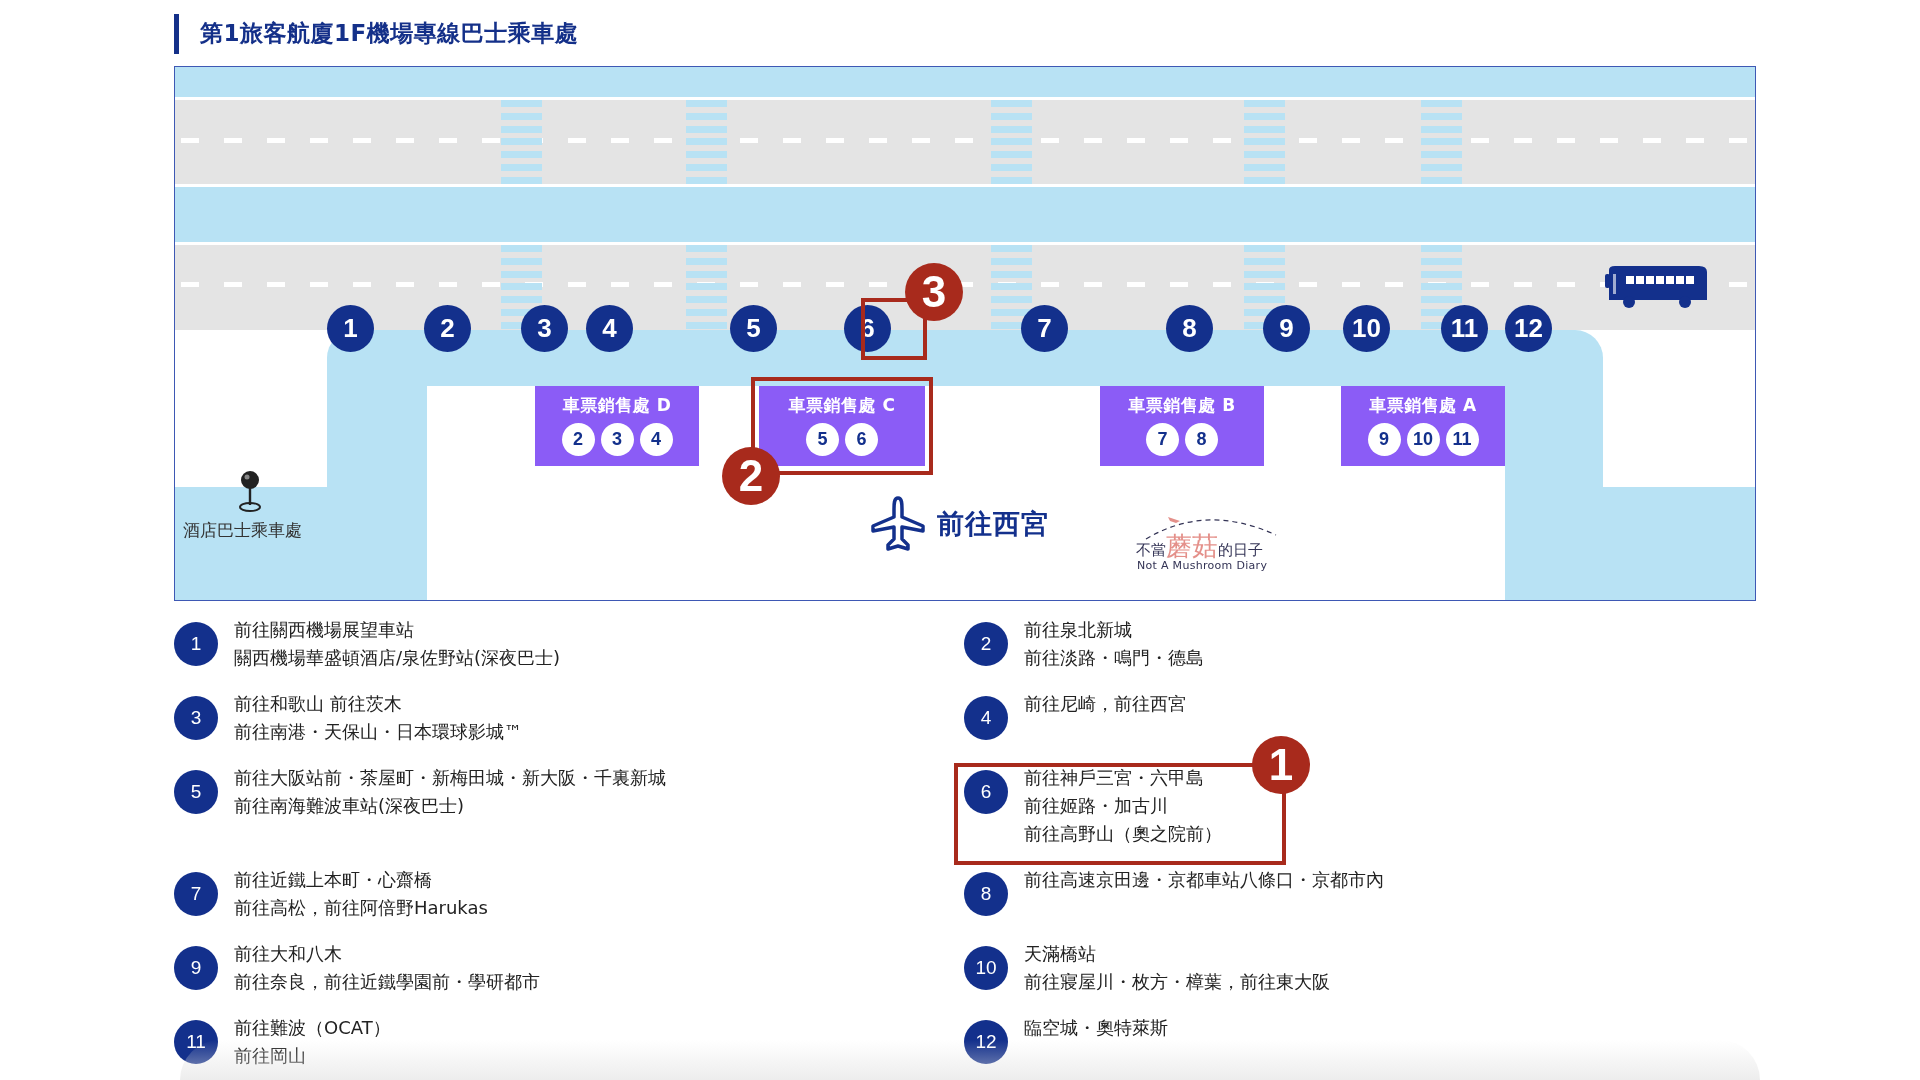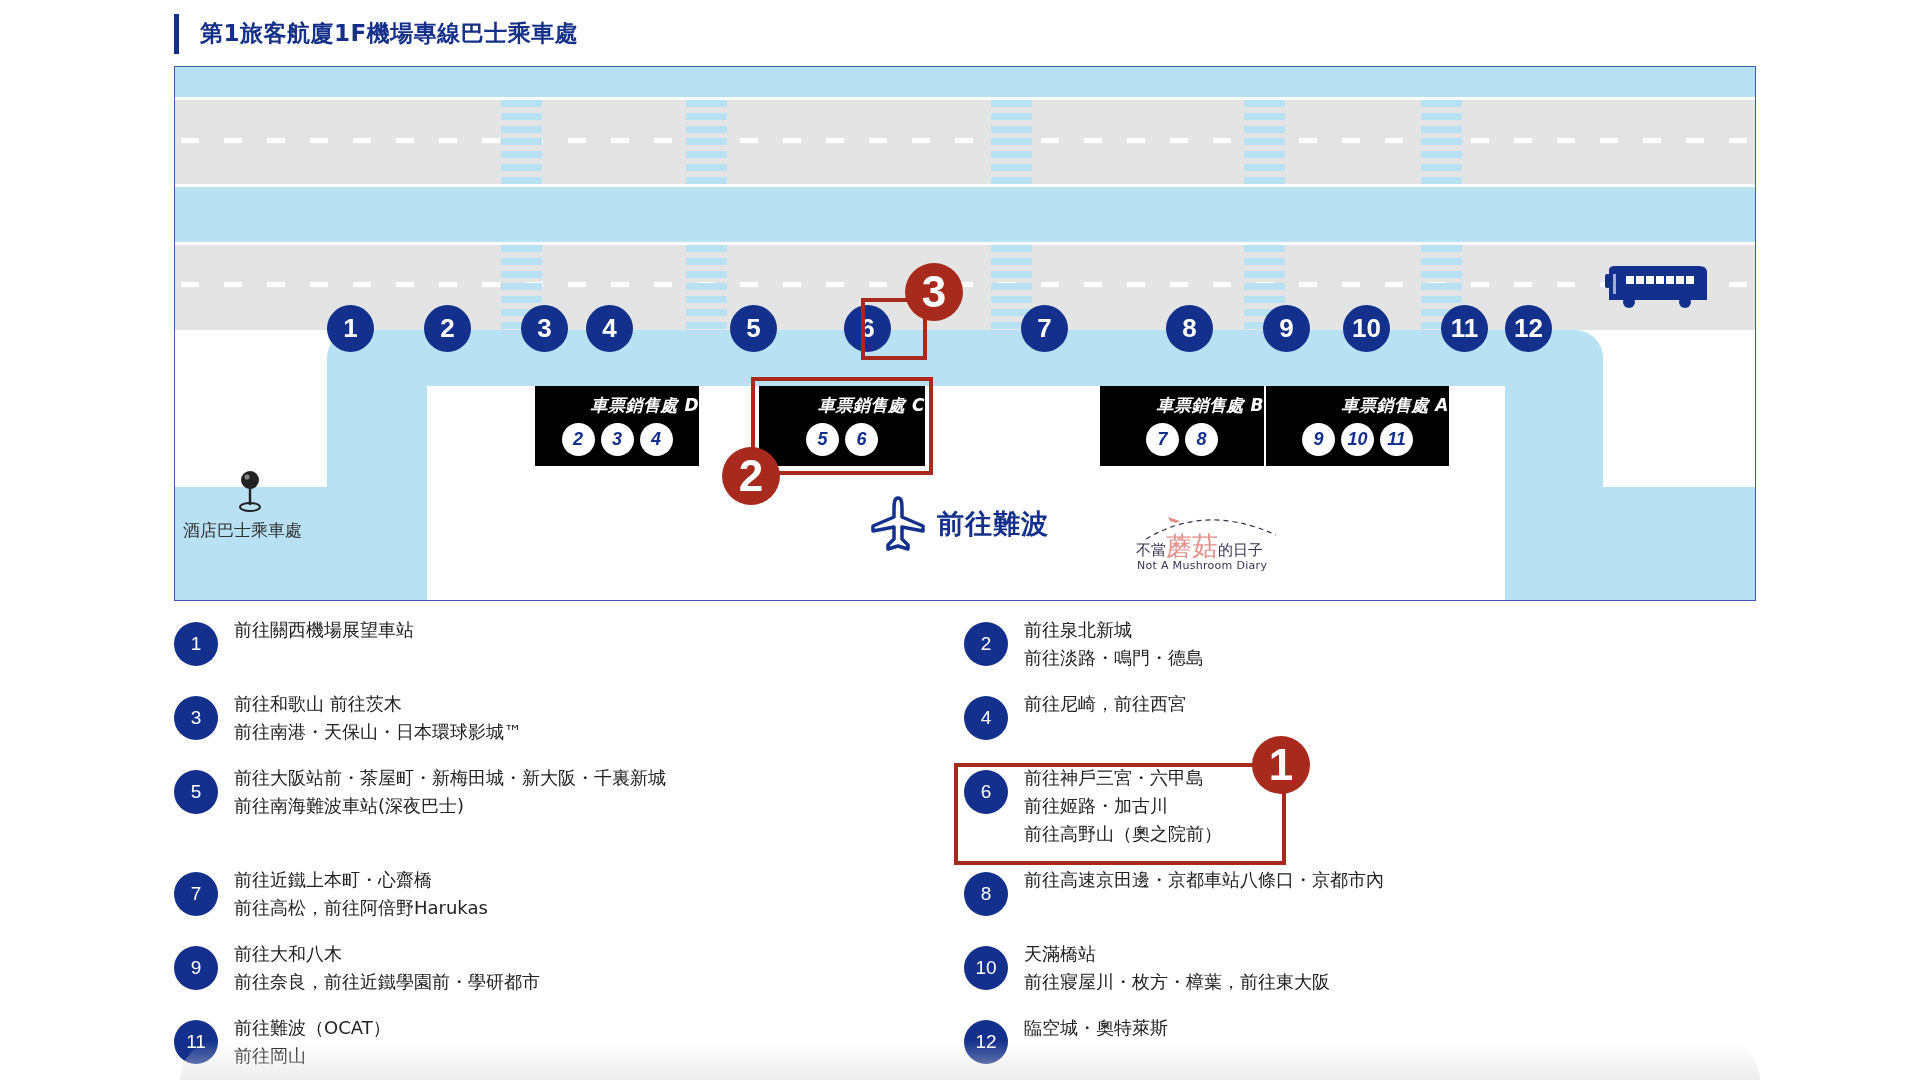--- a/index.html
+++ b/index.html
@@ -12,21 +12,21 @@
   .map { position: absolute; left: 174px; top: 66px; width: 1582px; height: 535px; border: 1.5px solid #3e58b4; background: #ffffff; overflow: hidden; }
   .map .layer { position: absolute; }
   .lb { background: #b8e2f4; }
   .road { background: #e4e4e4; }
   .sep { background: #ffffff; height: 3px; }
   .dash { position: absolute; height: 5px; background-image: repeating-linear-gradient(90deg, #ffffff 0 18px, transparent 18px 43px); }
   .cross { position: absolute; width: 41px; background-image: repeating-linear-gradient(180deg, #b8e2f4 0 7px, transparent 7px 12.8px); }
 
   .stop { position: absolute; width: 47px; height: 47px; border-radius: 50%; background: #13308c; color: #fff; font-weight: bold; font-size: 26px; display: flex; align-items: center; justify-content: center; font-family: "Liberation Sans", sans-serif; }
 
-  .booth { position: absolute; top: 319px; height: 80px; background: #000000; color: #fff; text-align: right; font-style: italic; }
+  .booth { position: absolute; top: 319px; height: 80px; background: #8b5cf6; color: #fff; text-align: center; }
   .booth .bname { font-size: 17px; font-weight: bold; margin-top: 8px; letter-spacing: 0.5px; }
   .booth .bnums { margin-top: 6px; display: flex; justify-content: center; gap: 6px; }
   .booth .bnum { width: 33px; height: 33px; border-radius: 50%; background: #fff; color: #13308c; font-weight: bold; font-size: 18px; display: flex; align-items: center; justify-content: center; font-family: "Liberation Sans", sans-serif; }
 
   .hl-box { position: absolute; border: 4px solid #a82a1c; }
   .marker { position: absolute; width: 58px; height: 58px; border-radius: 50%; background: #a82a1c; color: #fff; font-weight: bold; font-size: 44px; display: flex; align-items: center; justify-content: center; font-family: "Liberation Sans", sans-serif; line-height: 1; }
 
   .hotel-label { position: absolute; left: 8px; top: 452px; font-size: 17px; font-weight: normal; color: #333; }
   .arrival { position: absolute; left: 694px; top: 428px; display: flex; align-items: center; gap: 10px; color: #13308c; }
   .arrival .txt { font-size: 27px; font-weight: bold; letter-spacing: 1px; }
@@ -128,21 +128,21 @@
       <div class="bnum">6</div>
     </div>
   </div>
   <div class="booth" style="left:925px;width:164px;">
     <div class="bname">車票銷售處 B</div>
     <div class="bnums">
       <div class="bnum">7</div>
       <div class="bnum">8</div>
     </div>
   </div>
-  <div class="booth" style="left:1091px;width:183px;">
+  <div class="booth" style="left:1166px;width:164px;">
     <div class="bname">車票銷售處 A</div>
     <div class="bnums">
       <div class="bnum">9</div>
       <div class="bnum">10</div>
       <div class="bnum">11</div>
     </div>
   </div>
 
   <div class="hl-box" style="left:576px;top:310px;width:182px;height:98px;"></div>
   <div class="marker" style="left:547px;top:380px;">2</div>
@@ -155,40 +155,41 @@
     <circle cx="12" cy="7" r="2.5" fill="#888"></circle>
     <rect x="13.8" y="17" width="2.4" height="18" fill="#222"></rect>
     <ellipse cx="15" cy="37" rx="10" ry="4" fill="none" stroke="#222" stroke-width="2"></ellipse>
   </svg>
   <div class="hotel-label">酒店巴士乘車處</div>
 
   <div class="arrival">
     <svg width="58" height="58" viewBox="0 0 58 58">
       <path d="M29 3 C33 3 33 9 33 14 L33 22 L54 31 L54 36 L33 32 L33 44 L39 50 L39 54 L29 51 L19 54 L19 50 L25 44 L25 32 L4 36 L4 31 L25 22 L25 14 C25 9 25 3 29 3 Z" fill="none" stroke="#13308c" stroke-width="3.5" stroke-linejoin="round"></path>
     </svg>
-    <span class="txt">前往難波</span>
+    <span class="txt">前往西宮</span>
   </div>
 
   <div class="watermark">
     <svg style="position:absolute;left:0;top:0;" width="150" height="30" viewBox="0 0 150 30">
       <path d="M10 28 Q70 -8 140 24" fill="none" stroke="#335" stroke-width="1.2" stroke-dasharray="5 4"></path>
       <path d="M32 6 L44 10 L40 12 L34 10 Z" fill="#e4908a"></path>
     </svg>
     <div class="wm1">
       <span>不當</span><span class="big">蘑菇</span><span>的日子</span>
     </div>
     <div class="wm2">Not A Mushroom Diary</div>
   </div>
 </div>
 
 <div>
   <div class="legend-item" style="left:174px;top:622px;">
     <div class="legend-num">1</div>
     <div class="legend-lines">
       <div>前往關西機場展望車站</div>
+      <div>關西機場華盛頓酒店/泉佐野站(深夜巴士)</div>
     </div>
   </div>
   <div class="legend-item" style="left:964px;top:622px;">
     <div class="legend-num">2</div>
     <div class="legend-lines">
       <div>前往泉北新城</div>
       <div>前往淡路・鳴門・德島</div>
     </div>
   </div>
 

